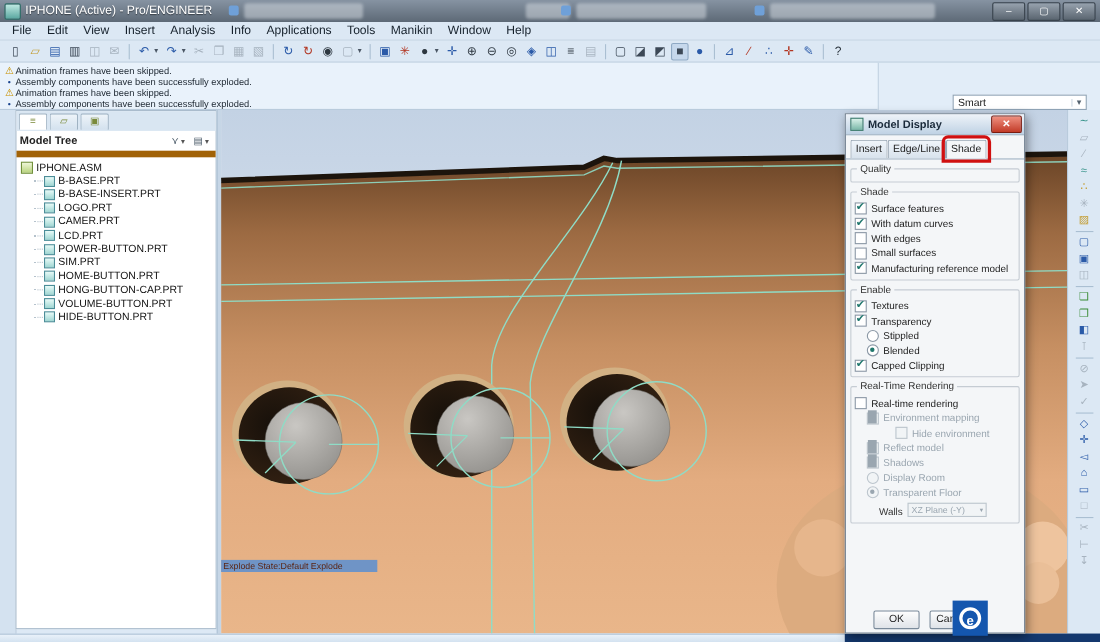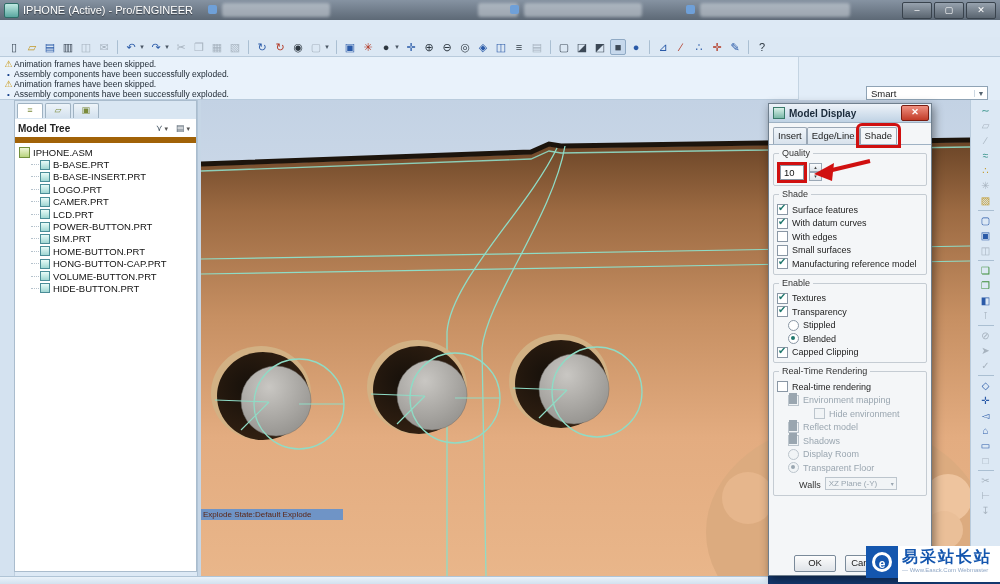--- a/index.html
+++ b/index.html
@@ -122,20 +122,34 @@
     <div class="blur abs" style="left:700px;width:150px"></div>
     <div class="blur-dot abs" style="left:686px"></div>
     <div id="win-controls" class="abs">
 
     <span class="wbtn">–</span>
         <span class="wbtn">▢</span>
         <span class="wbtn">✕</span>
       </div>
   </div>
 
+  <div id="menubar" class="abs">
+
+  <span class="menu-item">File</span>
+      <span class="menu-item">Edit</span>
+      <span class="menu-item">View</span>
+      <span class="menu-item">Insert</span>
+      <span class="menu-item">Analysis</span>
+      <span class="menu-item">Info</span>
+      <span class="menu-item">Applications</span>
+      <span class="menu-item">Tools</span>
+      <span class="menu-item">Manikin</span>
+      <span class="menu-item">Window</span>
+      <span class="menu-item">Help</span>
+    </div>
 
   <div id="toolbar" class="abs">
 
   <span class="tb">▯</span>
       <span class="tb yellow">▱</span>
       <span class="tb blue">▤</span>
       <span class="tb">▥</span>
       <span class="tb gray">◫</span>
       <span class="tb gray">✉</span>
       <span class="tb sep"></span>
@@ -408,33 +422,20 @@
     </div>
     <div id="dlg-tabs">
 
     <span class="tab">Insert</span>
         <span class="tab">Edge/Line</span>
         <span class="tab active annotated">Shade</span>
       </div>
 
     <div class="group">
       <span class="group-label">Quality</span>
-      <div id="spinrow">
-        <span class="red-box">
-          <span id="spinval">10</span>
-        </span>
-        <span id="spinner">
-          <span class="sbtn">▴</span>
-          <span class="sbtn">▾</span>
-        </span>
-        <svg id="anno-arrow" viewBox="0 0 62 26">
-          <line x1="58" y1="5" x2="16" y2="15" stroke="#d01010" stroke-width="4"></line>
-          <polygon points="2,18 22,7 20,25" fill="#d01010"></polygon>
-        </svg>
-      </div>
     </div>
 
     <div class="group">
       <span class="group-label">Shade</span>
       <div>
 
           <div class="opt checked">
             <span class="box"></span>
             <span>Surface features</span>
           </div>
@@ -543,19 +544,15 @@
     <div id="dlg-footer">
       <span class="btn">OK</span>
       <span class="btn">Cancel</span>
     </div>
   </div>
 
   <div id="watermark" class="abs">
     <div id="wm-logo">
       <span class="ring">e</span>
     </div>
-    <div id="wm-text">
-      <div id="wm-title">易采站长站</div>
-      <div id="wm-sub">— Www.Easck.Com Webmaster</div>
-    </div>
   </div>
 
 </div>
 
 </body></html>

